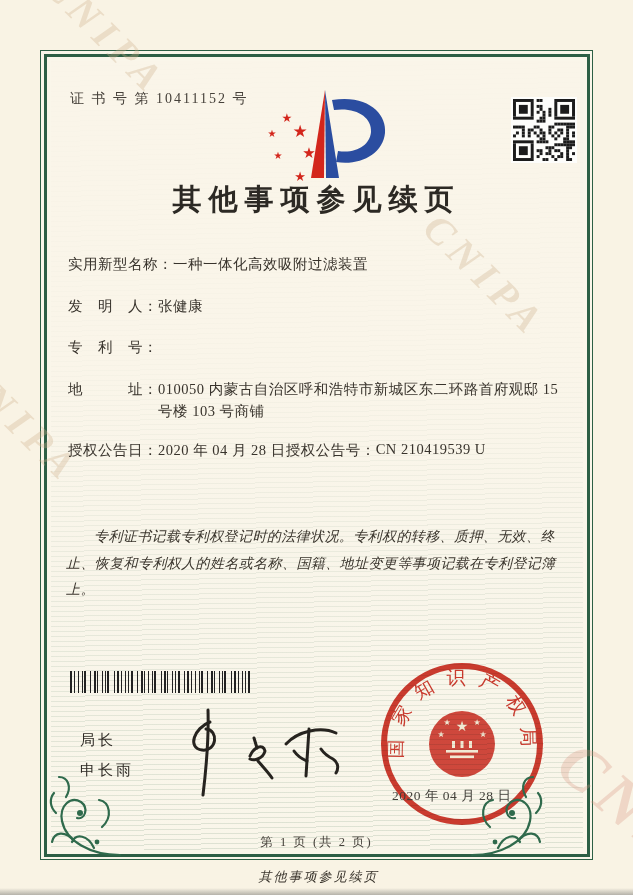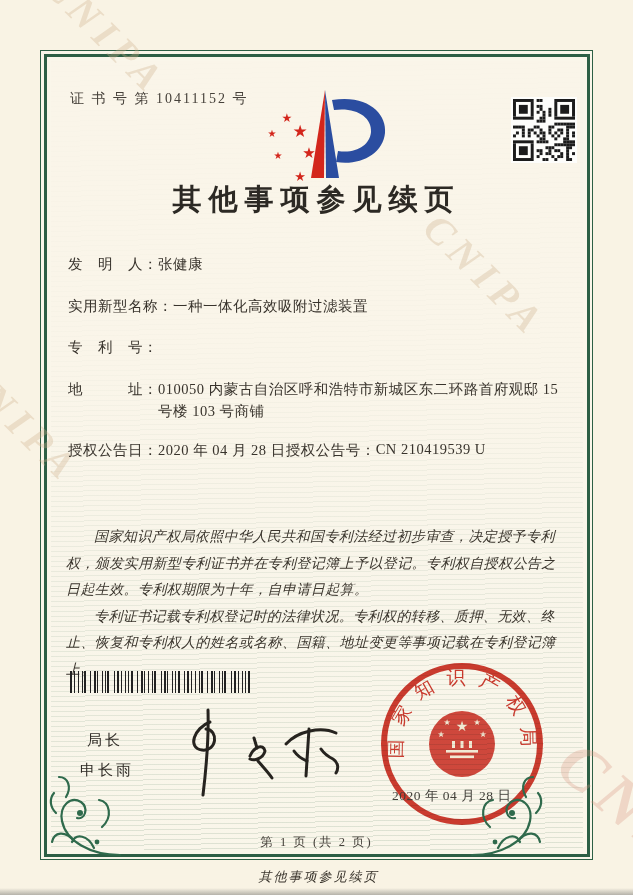--- a/index.html
+++ b/index.html
@@ -35,21 +35,21 @@
   .grant-pair2{display:flex;}
 
   
   .paras{position:absolute;left:66px;top:524px;width:500px;font-size:14px;line-height:26.5px;font-style:italic;color:#3a352d;letter-spacing:.4px;}
   .paras p{margin:0;text-indent:2em;}
 
   
   .barcode{position:absolute;left:70px;top:671px;width:182px;height:22px;}
 
   
-  .sig-title{position:absolute;left:87px;top:731px;font-size:15px;letter-spacing:3px;color:#2e2a25;font-family:"Liberation Sans","DejaVu Sans",sans-serif;}
+  .sig-title{position:absolute;left:80px;top:731px;font-size:15px;letter-spacing:3px;color:#2e2a25;font-family:"Liberation Sans","DejaVu Sans",sans-serif;}
   .sig-name{position:absolute;left:80px;top:761px;font-size:15px;letter-spacing:3px;color:#2e2a25;font-family:"Liberation Sans","DejaVu Sans",sans-serif;}
   .sig-script{position:absolute;left:158px;top:702px;width:200px;height:100px;}
 
   
   .seal{position:absolute;left:377px;top:659px;width:170px;height:170px;opacity:.95;mix-blend-mode:multiply;}
   .seal-date{position:absolute;left:392px;top:787px;width:150px;font-size:13.5px;letter-spacing:.5px;color:#42403a;z-index:6;}
 
   
   .orn{position:absolute;width:80px;height:90px;}
   .orn-left{left:44px;top:769px;}
@@ -217,46 +217,45 @@
     </g>
     <polygon points="77,4 63,92 76,92" fill="var(--logo-red,#d3261c)"></polygon>
     <polygon points="77,4 78,92 91,92" fill="var(--logo-blue,#2b4da0)"></polygon>
     <path d="M84,14 C120,8 139,28 137,47 C135,68 112,80 88,76 L90,65 C108,68 122,59 123,46 C124,31 108,21 86,24 Z" fill="var(--logo-blue,#2b4da0)"></path>
   </svg>
 
   <div class="title">其他事项参见续页</div>
 
   <div class="fields">
     <div class="frow">
+      <span class="lbl">实用新型名称：</span>
+      <span class="val">一种一体化高效吸附过滤装置</span>
+    </div>
+    <div class="frow">
       <span class="lbl">发　明　人：</span>
       <span class="val">张健康</span>
-    </div>
-    <div class="frow">
-      <span class="lbl">实用新型名称：</span>
-      <span class="val">一种一体化高效吸附过滤装置</span>
     </div>
     <div class="frow">
       <span class="lbl">专　利　号：</span>
     </div>
     <div class="frow addr">
       <span class="lbl">地　　　址：</span>
       <span class="val">010050 内蒙古自治区呼和浩特市新城区东二环路首府观邸 15 号楼 103 号商铺</span>
     </div>
     <div class="grant-row">
       <span class="lbl">授权公告日：</span>
       <span class="val">2020 年 04 月 28 日</span>
       <span class="grant-pair2">
         <span class="lbl">授权公告号：</span>
         <span class="val">CN 210419539 U</span>
       </span>
     </div>
   </div>
 
   <div class="paras">
-    <p>国家知识产权局依照中华人民共和国专利法经过初步审查，决定授予专利权，颁发实用新型专利证书并在专利登记簿上予以登记。专利权自授权公告之日起生效。专利权期限为十年，自申请日起算。</p>
     <p>专利证书记载专利权登记时的法律状况。专利权的转移、质押、无效、终止、恢复和专利权人的姓名或名称、国籍、地址变更等事项记载在专利登记簿上。</p>
   </div>
 
   <svg class="barcode" id="barcode" viewBox="0 0 182 22" preserveAspectRatio="none">
       <rect x="0" y="0" width="2" height="22" fill="#222"></rect>
       <rect x="4" y="0" width="1" height="22" fill="#222"></rect>
       <rect x="8" y="0" width="1" height="22" fill="#222"></rect>
       <rect x="12" y="0" width="1" height="22" fill="#222"></rect>
       <rect x="14" y="0" width="2" height="22" fill="#222"></rect>
       <rect x="20" y="0" width="1" height="22" fill="#222"></rect>

